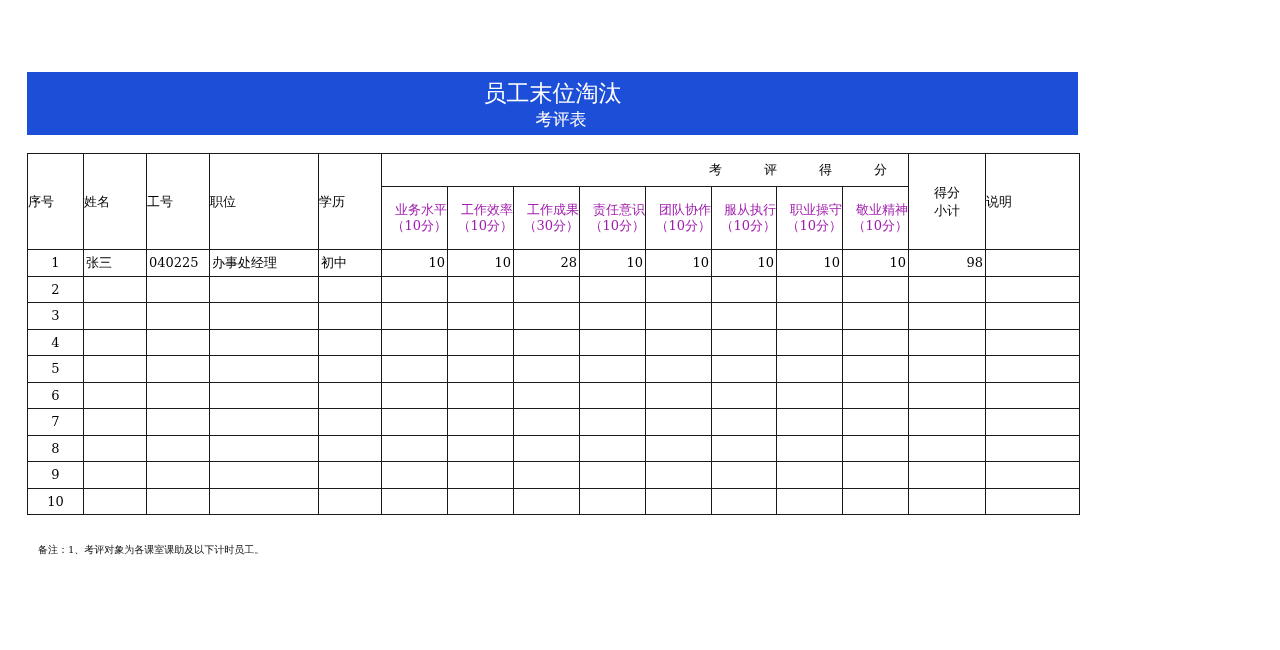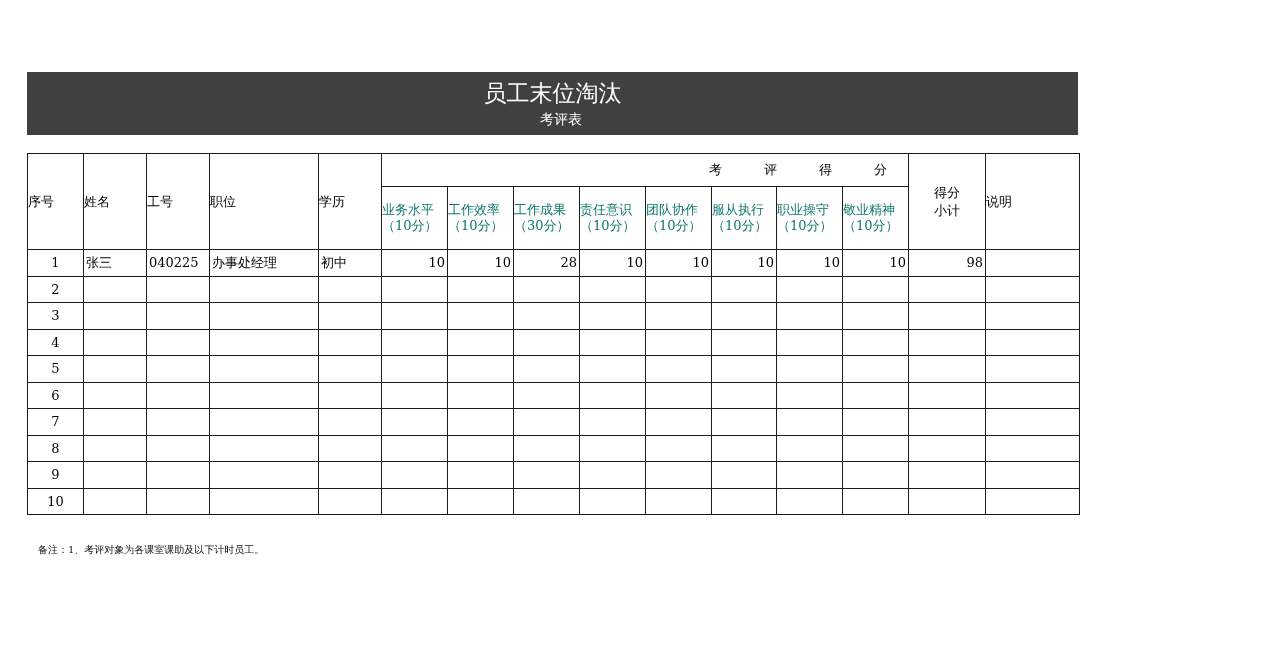--- a/index.html
+++ b/index.html
@@ -1,32 +1,32 @@
 <!DOCTYPE html>
 <html><head>
 <meta charset="utf-8">
 <style>
   html, body { margin:0; padding:0; background:#ffffff; }
   body { width:1280px; height:650px; position:relative; overflow:hidden;
          font-family:"DejaVu Serif","Liberation Serif",serif; color:#000; }
   .banner { position:absolute; left:27px; top:72px; width:1051px; height:63px;
-            background:#404040; color:#ffffff; text-align:center; }
+            background:#1d4ed8; color:#ffffff; text-align:center; }
   .banner .t1 { position:absolute; left:0; right:0; top:7px; font-size:23px; line-height:28px;
                 font-family:"DejaVu Sans","Liberation Sans",sans-serif; font-weight:normal; }
-  .banner .t2 { position:absolute; left:17px; right:0; top:37px; font-size:14px; line-height:22px;
-                font-family:Liberation Mono, monospace; }
+  .banner .t2 { position:absolute; left:17px; right:0; top:37px; font-size:17px; line-height:22px;
+                font-family:Liberation Sans, sans-serif; }
   table.sheet { position:absolute; left:27px; top:153px; border-collapse:collapse;
                 table-layout:fixed; width:1052px; }
   table.sheet td { border:1.5px solid #1a1a1a; padding:0; font-size:13px; overflow:hidden;
                    white-space:nowrap; }
   .hdr-big { text-align:left; vertical-align:middle; font-size:15px; }
   .hdr-group { text-align:right; font-size:15px; letter-spacing:0; height:32px; }
   .hdr-group span { display:inline-block; margin:0 21px; }
-  .hdr-sub { text-align:left; vertical-align:middle; font-size:12.5px; line-height:16px; height:62px;
-             color:#0f766e;margin-top:46px; }
+  .hdr-sub { text-align:right; vertical-align:middle; font-size:12.5px; line-height:16px; height:62px;
+             color:#a21caf;margin-top:46px; }
   .hdr-two { text-align:center; vertical-align:middle; font-size:15px; line-height:18px; }
   tr.data td { height:25.5px; }
   .c { text-align:center; }
   .l { text-align:left; padding-left:2px !important; }
   .r { text-align:right; padding-right:2px !important; }
   .notes { position:absolute; left:38px; top:540px; font-size:10px; line-height:20px; color:#111; }
   .notes .n2 { padding-left:42px; }
 </style>
 </head>
 <body>

